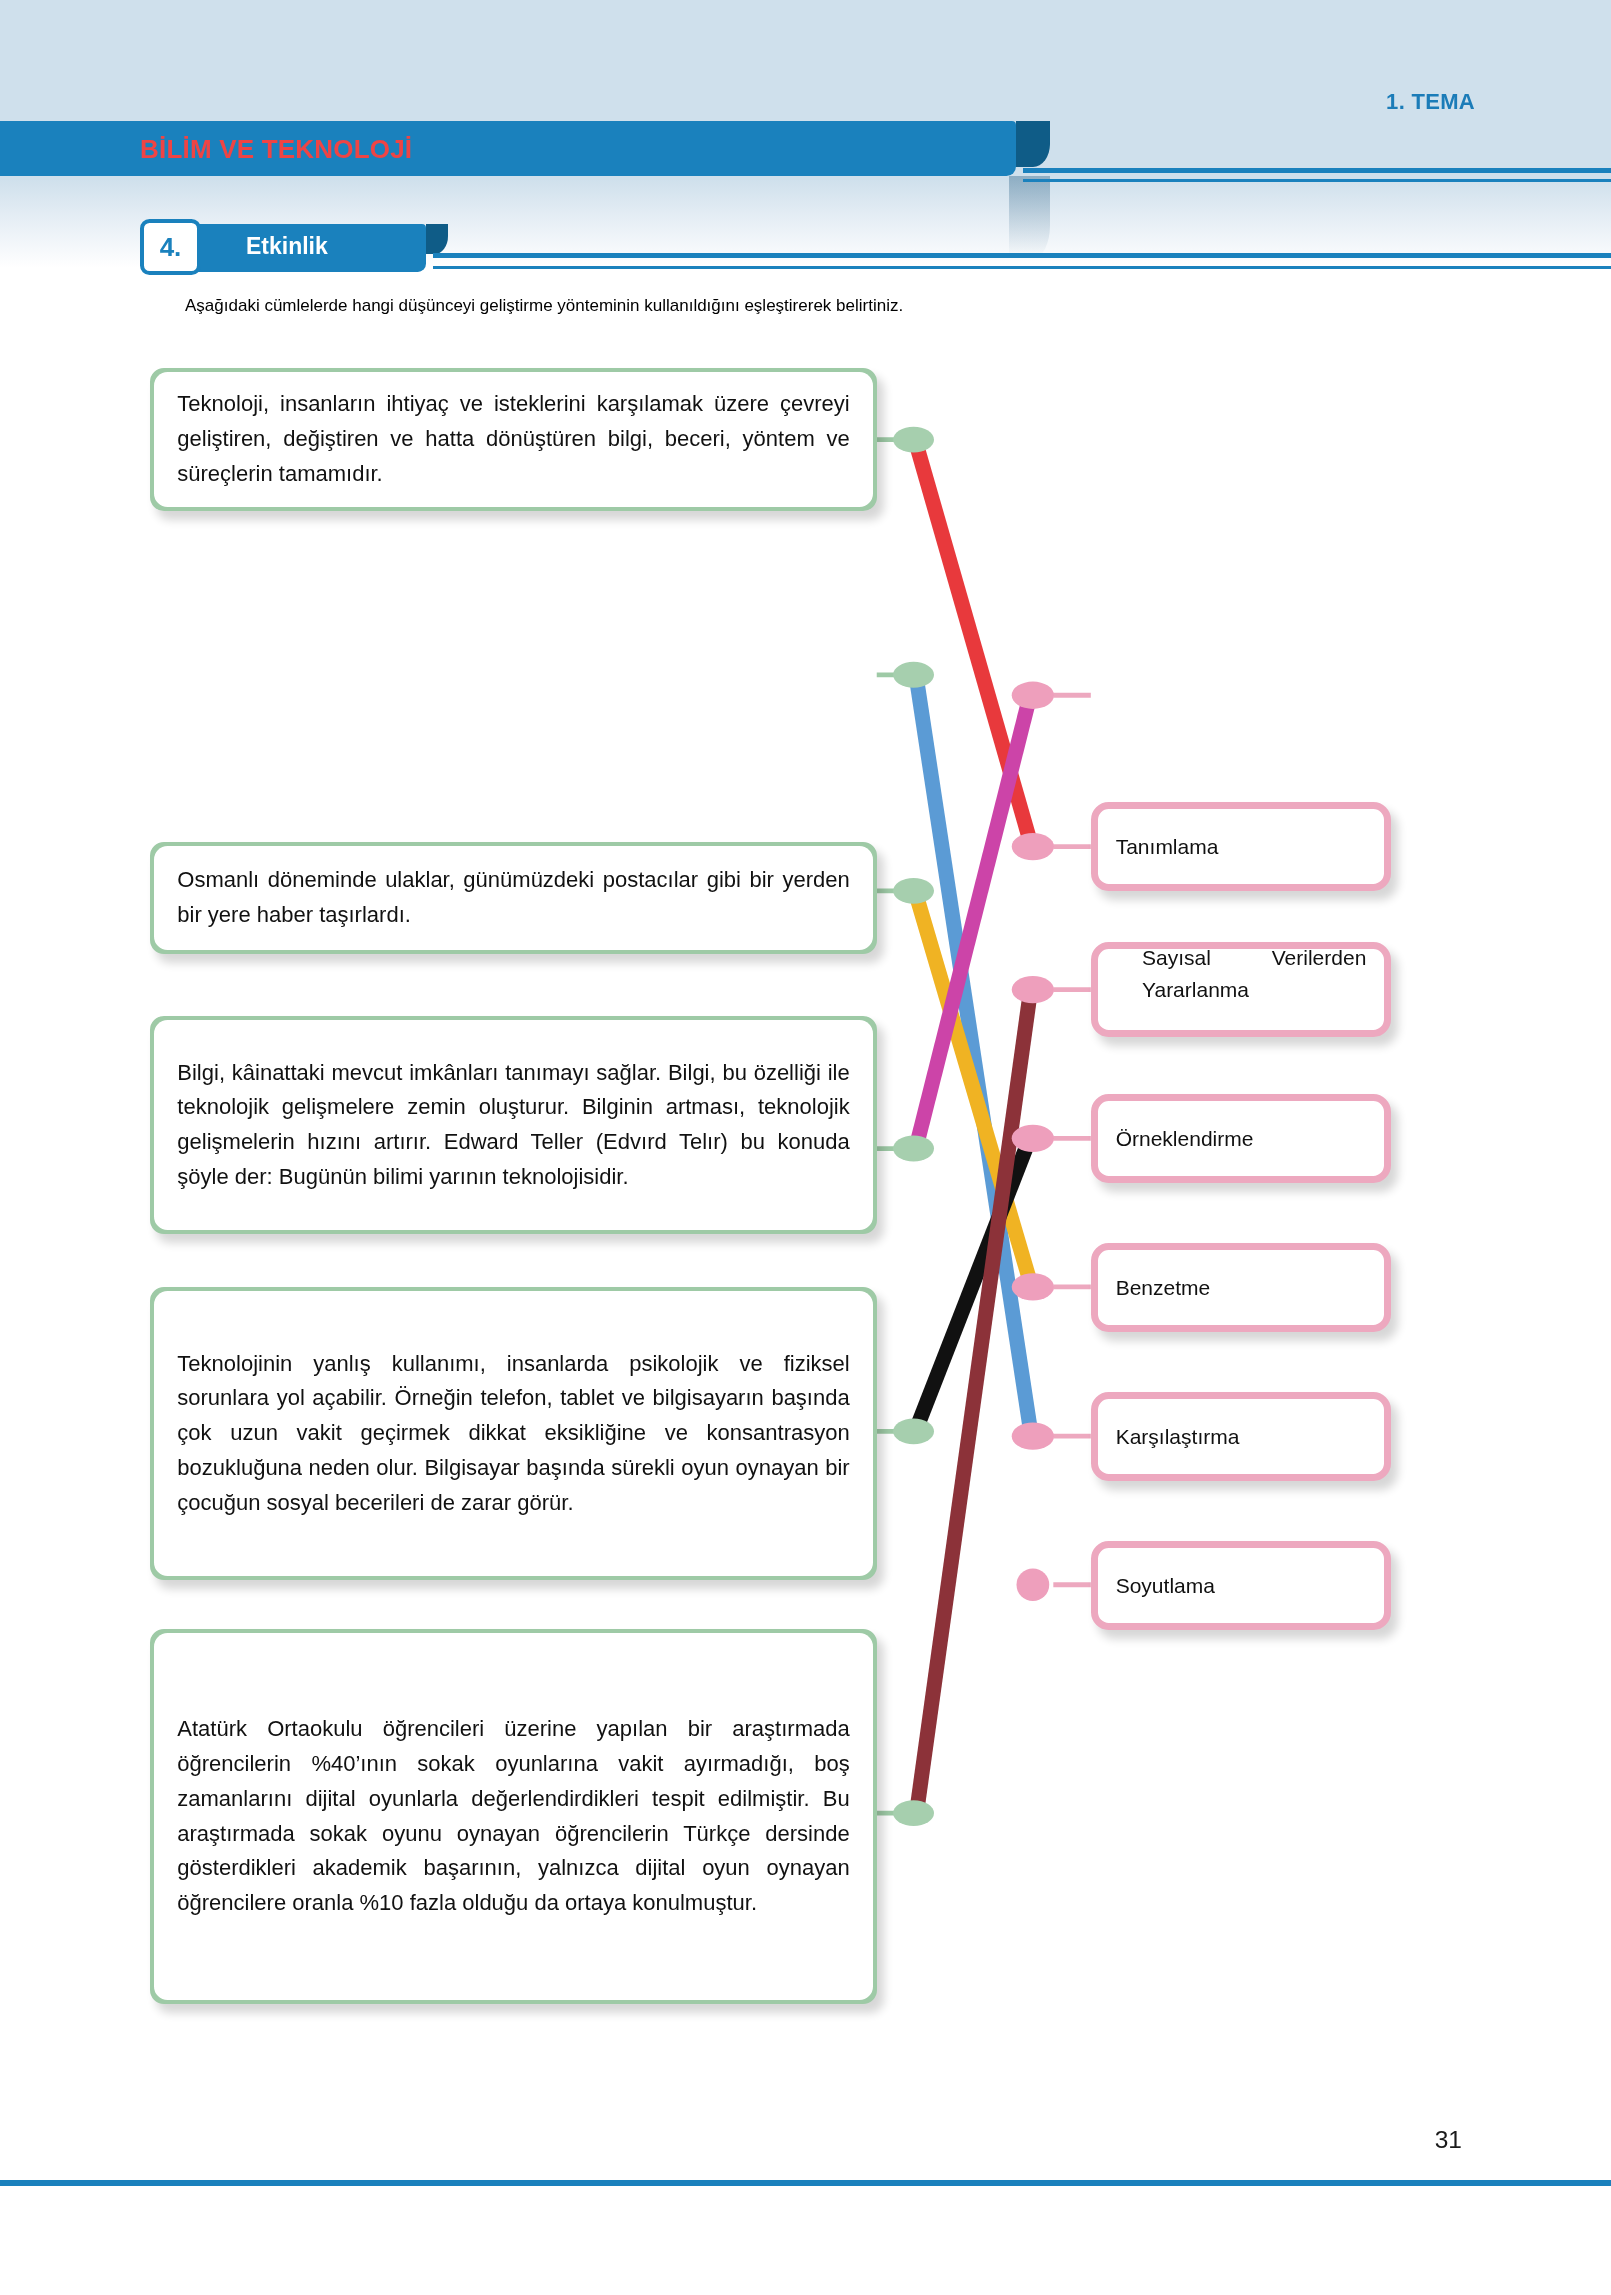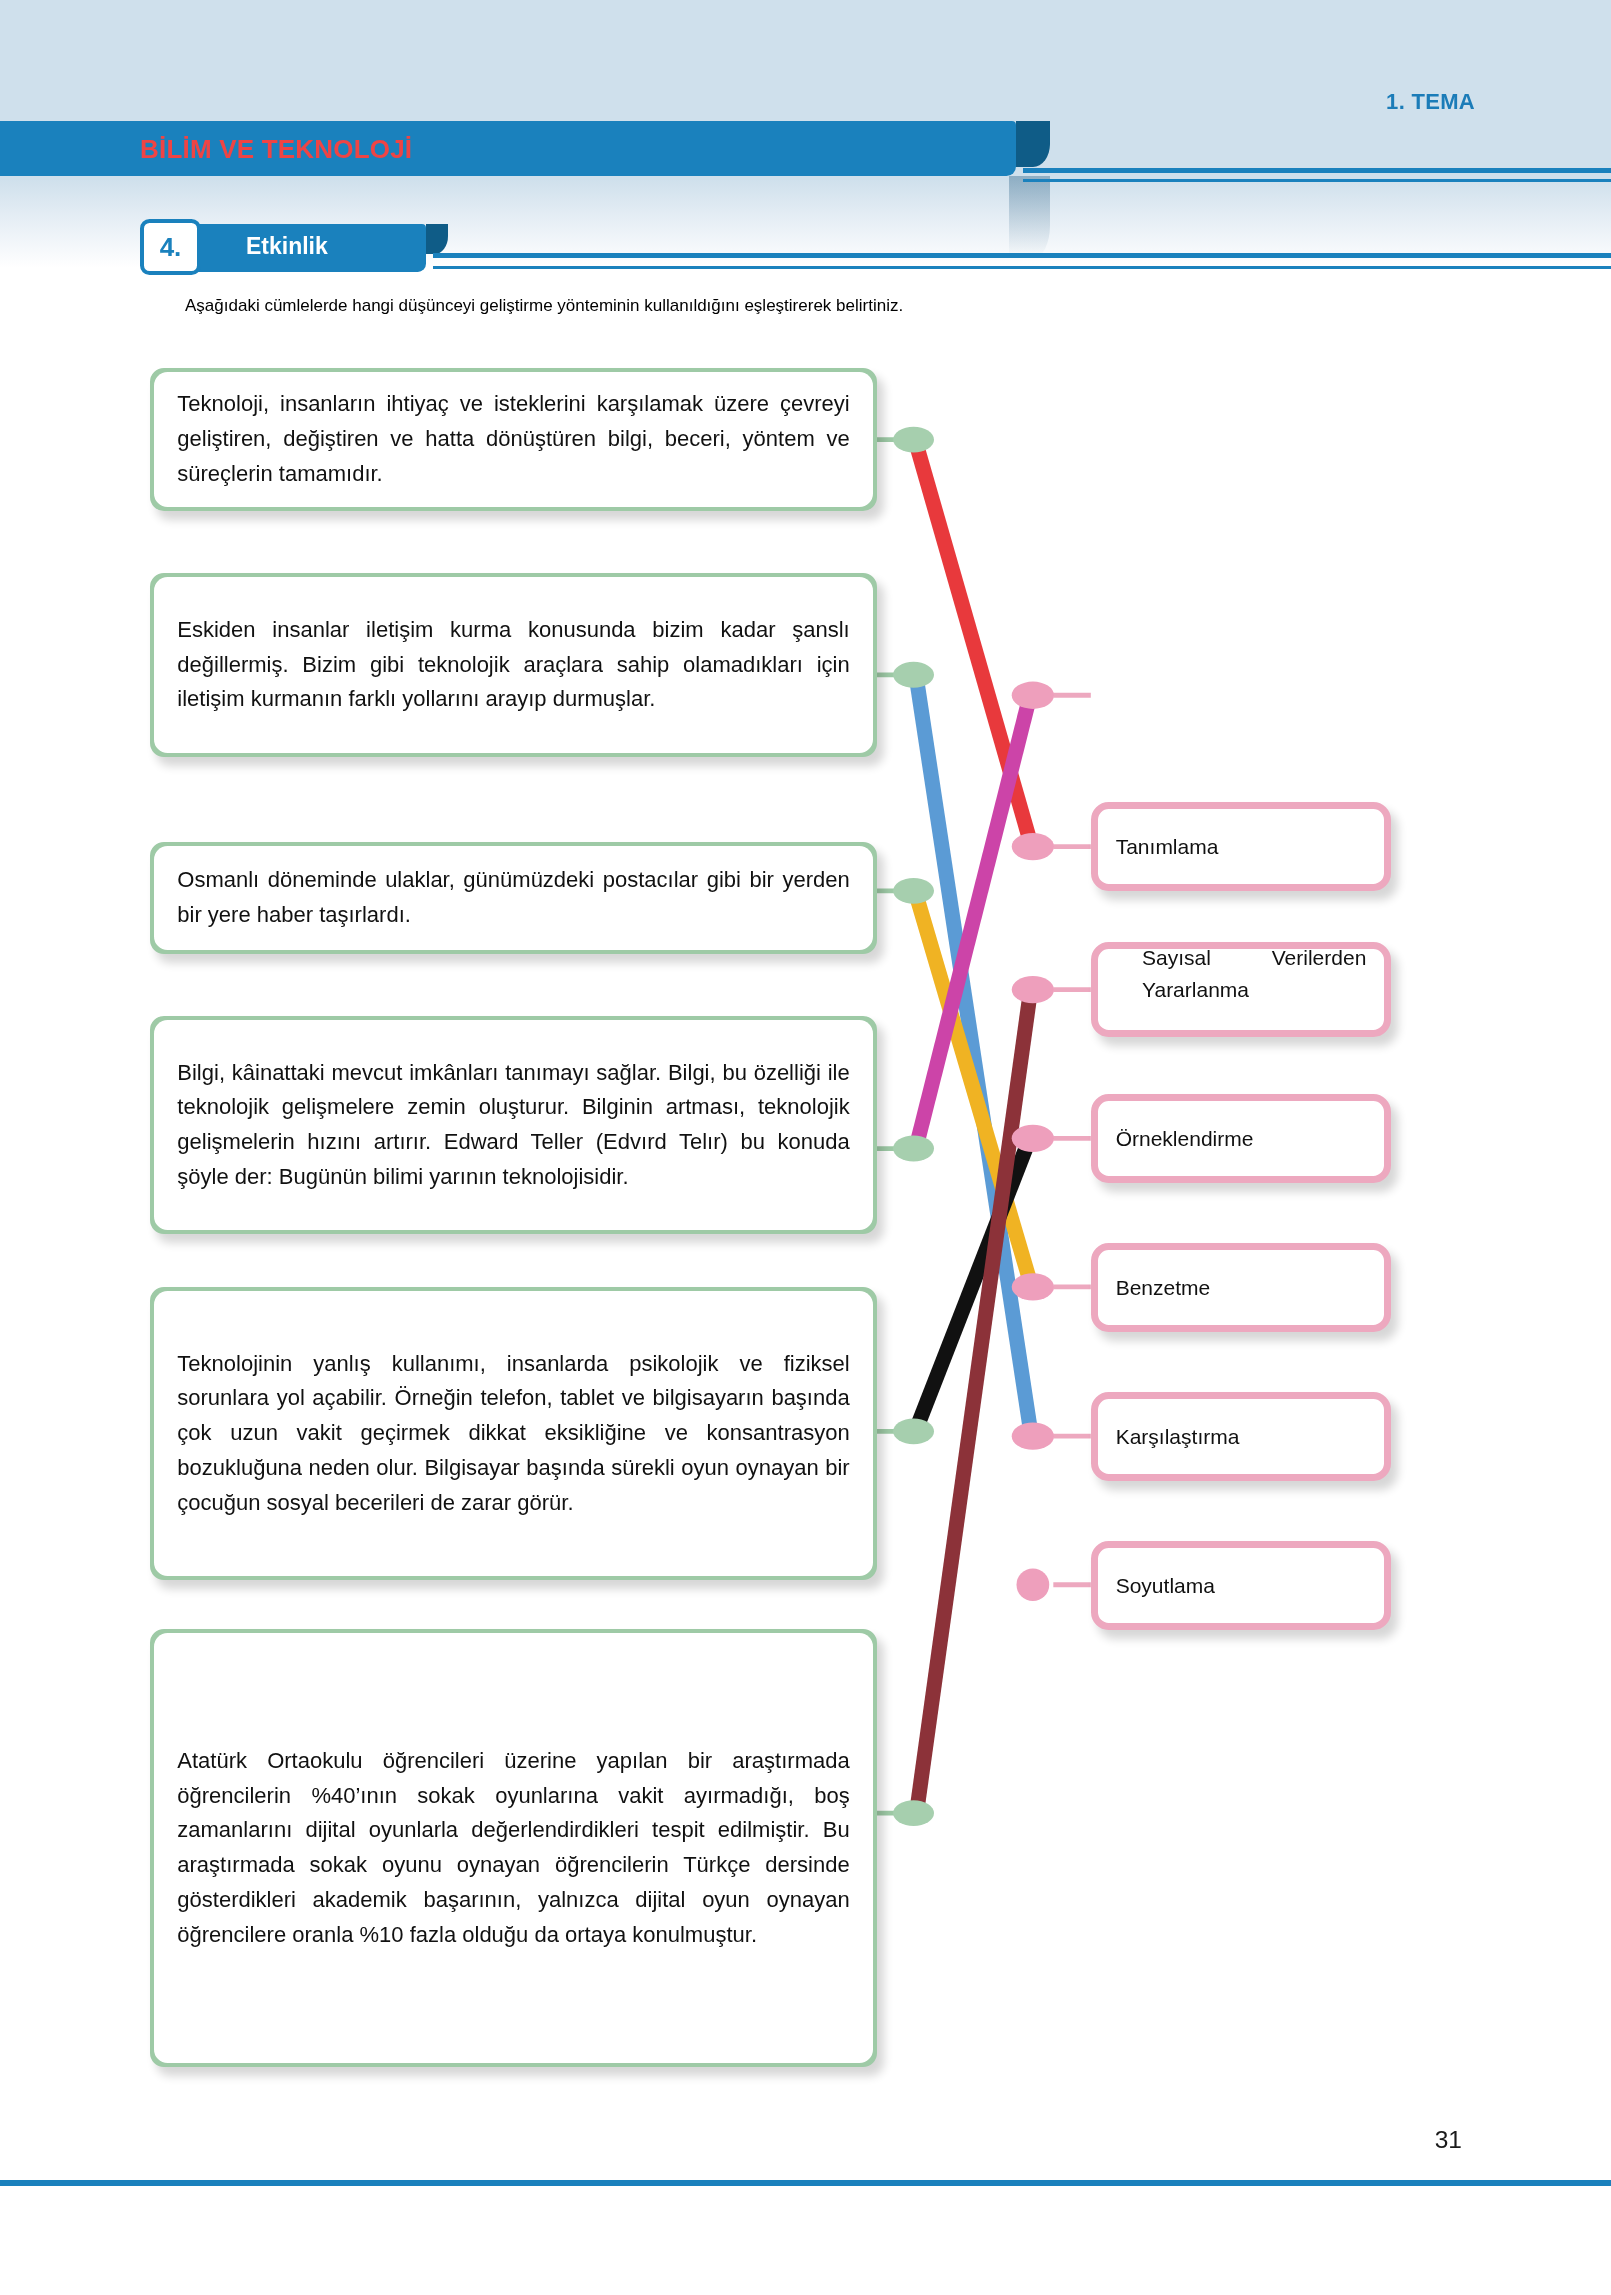--- a/index.html
+++ b/index.html
@@ -223,45 +223,40 @@
       <circle cx="1515" cy="2325" r="24" fill="#ee9fbc"></circle>
     </g>
   </svg>
 
   <div class="card-green" style="left:150px;top:368px;width:727px;height:143px;">
     <div class="inner">
       <p>Teknoloji, insanların ihtiyaç ve isteklerini karşılamak üzere çevreyi geliştiren, değiştiren ve hatta dönüştüren bilgi, beceri, yöntem ve süreçlerin tamamıdır.</p>
     </div>
   </div>
 
-  <div class="card-green" style="left:150px;top:573px;width:727px;height:184px;">
-    <div class="inner">
-      <p>Eskiden insanlar iletişim kurma konusunda bizim kadar şanslı değillermiş. Bizim gibi teknolojik araçlara sahip olamadıkları için iletişim kurmanın farklı yollarını arayıp durmuşlar.</p>
-    </div>
-  </div>
 
   <div class="card-green" style="left:150px;top:842px;width:727px;height:112px;">
     <div class="inner">
       <p>Osmanlı döneminde ulaklar, günümüzdeki postacılar gibi bir yerden bir yere haber taşırlardı.</p>
     </div>
   </div>
 
   <div class="card-green" style="left:150px;top:1016px;width:727px;height:218px;">
     <div class="inner">
       <p>Bilgi, kâinattaki mevcut imkânları tanımayı sağlar. Bilgi, bu özelliği ile teknolojik gelişmelere zemin oluşturur. Bilginin artması, teknolojik gelişmelerin hızını artırır. Edward Teller (Edvırd Telır) bu konuda şöyle der: Bugünün bilimi yarının teknolojisidir.</p>
     </div>
   </div>
 
   <div class="card-green" style="left:150px;top:1287px;width:727px;height:293px;">
     <div class="inner">
       <p>Teknolojinin yanlış kullanımı, insanlarda psikolojik ve fiziksel sorunlara yol açabilir. Örneğin telefon, tablet ve bilgisayarın başında çok uzun vakit geçirmek dikkat eksikliğine ve konsantrasyon bozukluğuna neden olur. Bilgisayar başında sürekli oyun oynayan bir çocuğun sosyal becerileri de zarar görür.</p>
     </div>
   </div>
 
-  <div class="card-green" style="left:150px;top:1629px;width:727px;height:438px;">
+  <div class="card-green" style="left:150px;top:1629px;width:727px;height:375px;">
     <div class="inner">
       <p>Atatürk Ortaokulu öğrencileri üzerine yapılan bir araştırmada öğrencilerin %40’ının sokak oyunlarına vakit ayırmadığı, boş zamanlarını dijital oyunlarla değerlendirdikleri tespit edilmiştir. Bu araştırmada sokak oyunu oynayan öğrencilerin Türkçe dersinde gösterdikleri akademik başarının, yalnızca dijital oyun oynayan öğrencilere oranla %10 fazla olduğu da ortaya konulmuştur.</p>
     </div>
   </div>
 
 
   <div class="card-pink" style="left:1091px;top:802px;width:300px;height:89px;">
     <div class="ptext">Tanımlama</div>
   </div>
 

